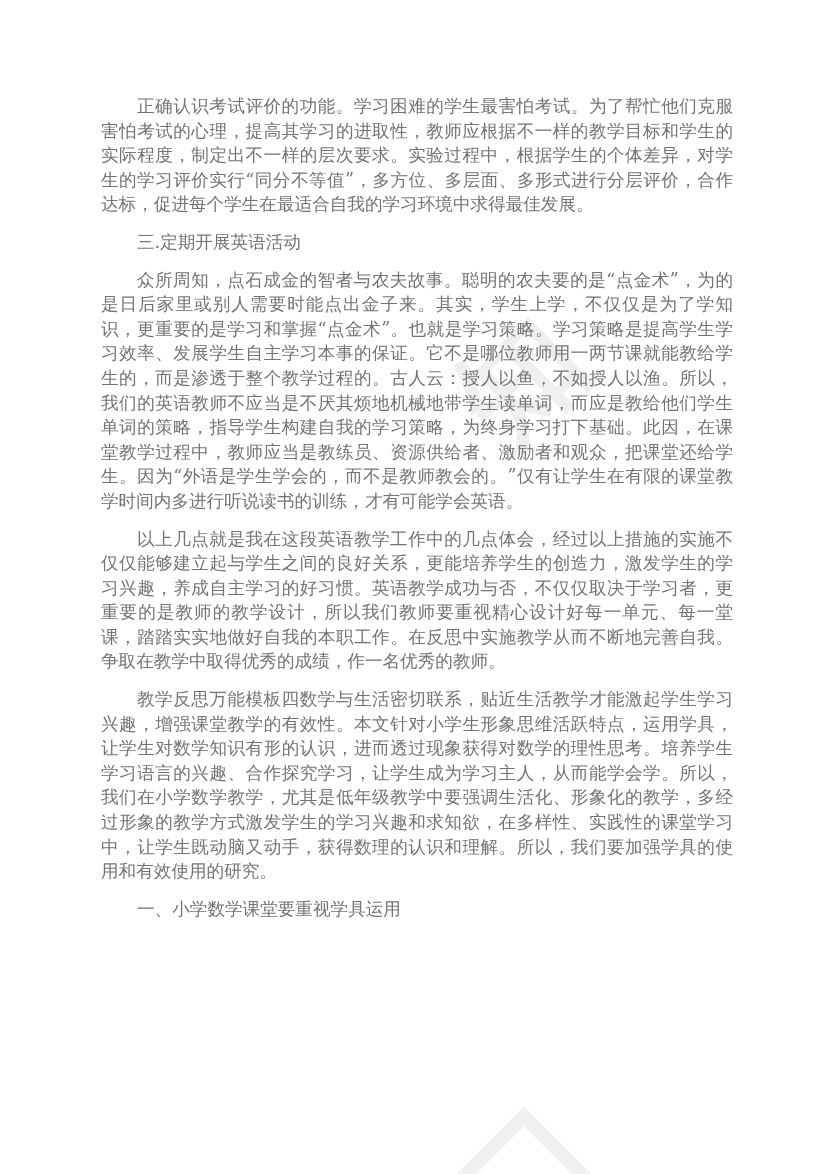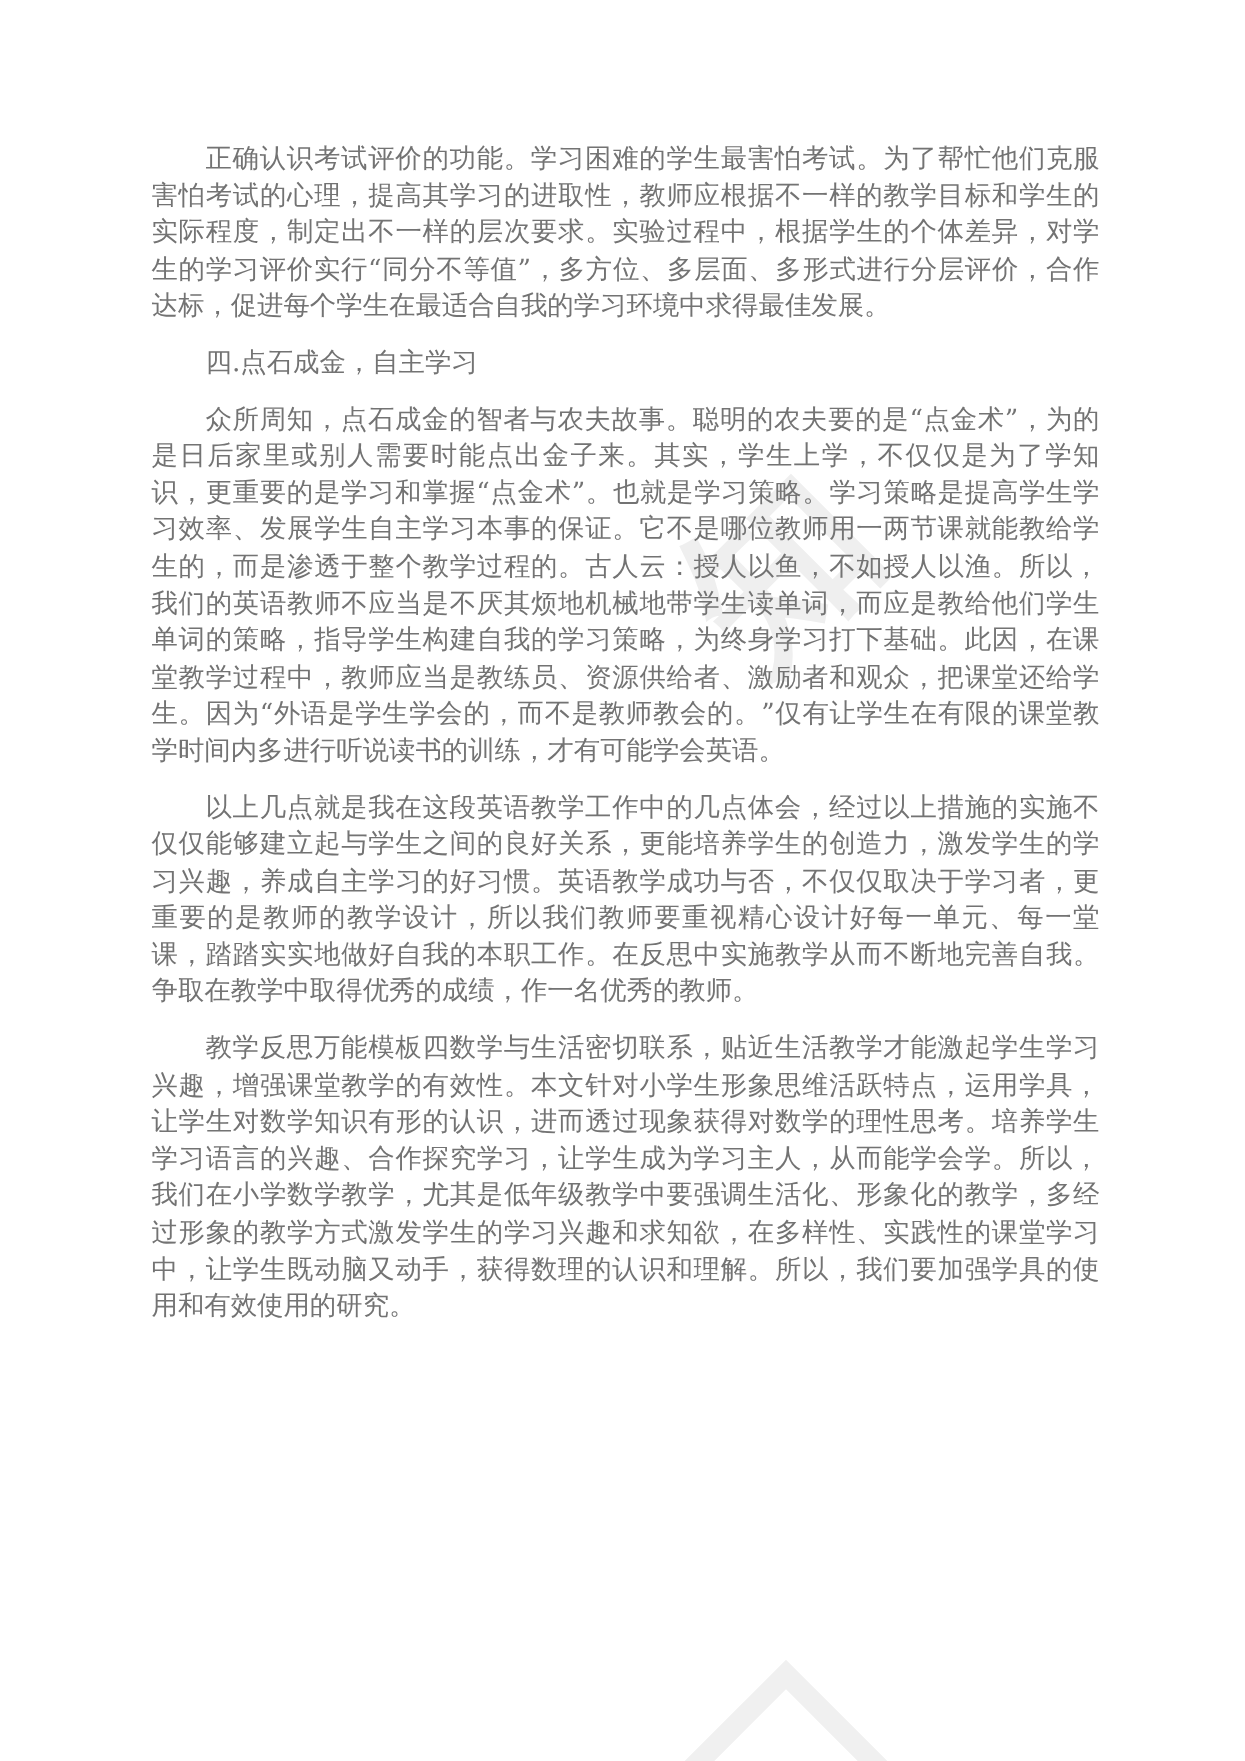--- a/index.html
+++ b/index.html
@@ -35,18 +35,19 @@
   </style>
 </head>
 <body>
 
 <div class="page">
   <div class="watermark wm-1">知</div>
   <div class="watermark wm-diamond"></div>
 
   <div class="content">
     <p class="para">正确认识考试评价的功能。学习困难的学生最害怕考试。为了帮忙他们克服害怕考试的心理，提高其学习的进取性，教师应根据不一样的教学目标和学生的实际程度，制定出不一样的层次要求。实验过程中，根据学生的个体差异，对学生的学习评价实行“同分不等值”，多方位、多层面、多形式进行分层评价，合作达标，促进每个学生在最适合自我的学习环境中求得最佳发展。</p>
-    <p class="heading">四.点石成金，自主学习</p>
+    <p class="heading">三.定期开展英语活动</p>
     <p class="para">众所周知，点石成金的智者与农夫故事。聪明的农夫要的是“点金术”，为的是日后家里或别人需要时能点出金子来。其实，学生上学，不仅仅是为了学知识，更重要的是学习和掌握“点金术”。也就是学习策略。学习策略是提高学生学习效率、发展学生自主学习本事的保证。它不是哪位教师用一两节课就能教给学生的，而是渗透于整个教学过程的。古人云：授人以鱼，不如授人以渔。所以，我们的英语教师不应当是不厌其烦地机械地带学生读单词，而应是教给他们学生单词的策略，指导学生构建自我的学习策略，为终身学习打下基础。此因，在课堂教学过程中，教师应当是教练员、资源供给者、激励者和观众，把课堂还给学生。因为“外语是学生学会的，而不是教师教会的。”仅有让学生在有限的课堂教学时间内多进行听说读书的训练，才有可能学会英语。</p>
     <p class="para">以上几点就是我在这段英语教学工作中的几点体会，经过以上措施的实施不仅仅能够建立起与学生之间的良好关系，更能培养学生的创造力，激发学生的学习兴趣，养成自主学习的好习惯。英语教学成功与否，不仅仅取决于学习者，更重要的是教师的教学设计，所以我们教师要重视精心设计好每一单元、每一堂课，踏踏实实地做好自我的本职工作。在反思中实施教学从而不断地完善自我。争取在教学中取得优秀的成绩，作一名优秀的教师。</p>
     <p class="para">教学反思万能模板四数学与生活密切联系，贴近生活教学才能激起学生学习兴趣，增强课堂教学的有效性。本文针对小学生形象思维活跃特点，运用学具，让学生对数学知识有形的认识，进而透过现象获得对数学的理性思考。培养学生学习语言的兴趣、合作探究学习，让学生成为学习主人，从而能学会学。所以，我们在小学数学教学，尤其是低年级教学中要强调生活化、形象化的教学，多经过形象的教学方式激发学生的学习兴趣和求知欲，在多样性、实践性的课堂学习中，让学生既动脑又动手，获得数理的认识和理解。所以，我们要加强学具的使用和有效使用的研究。</p>
+    <p class="heading">一、小学数学课堂要重视学具运用</p>
   </div>
 </div>
 
 </body></html>

